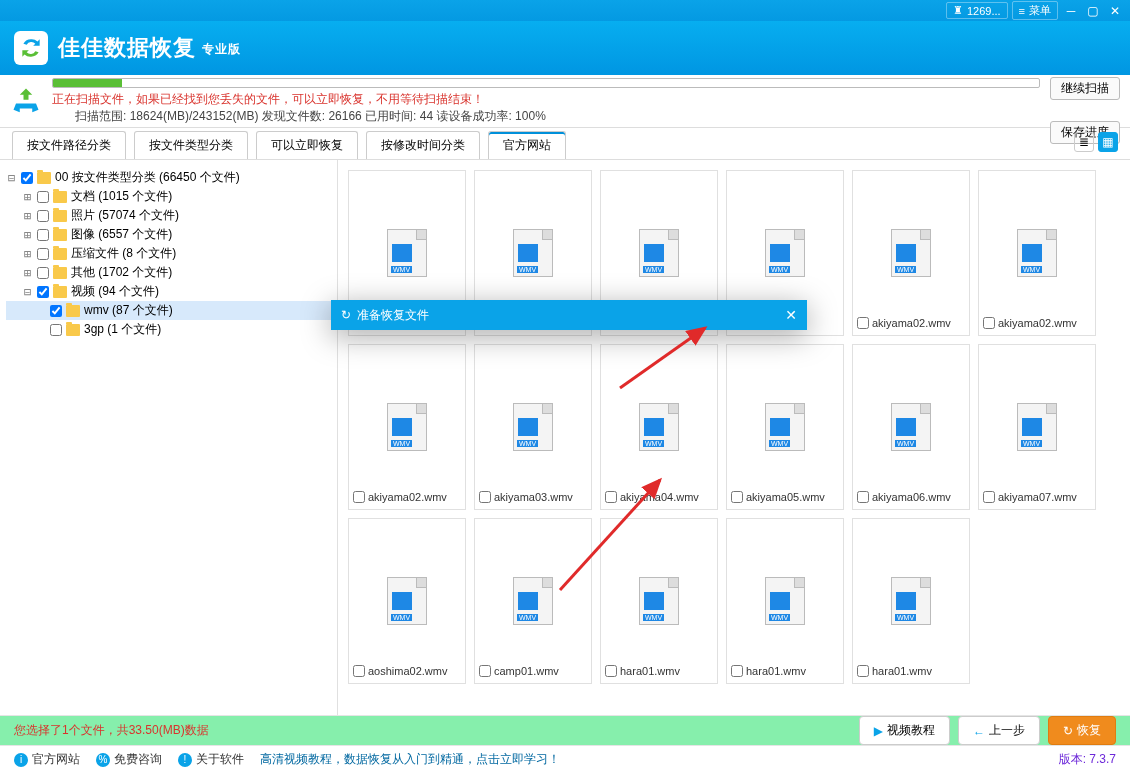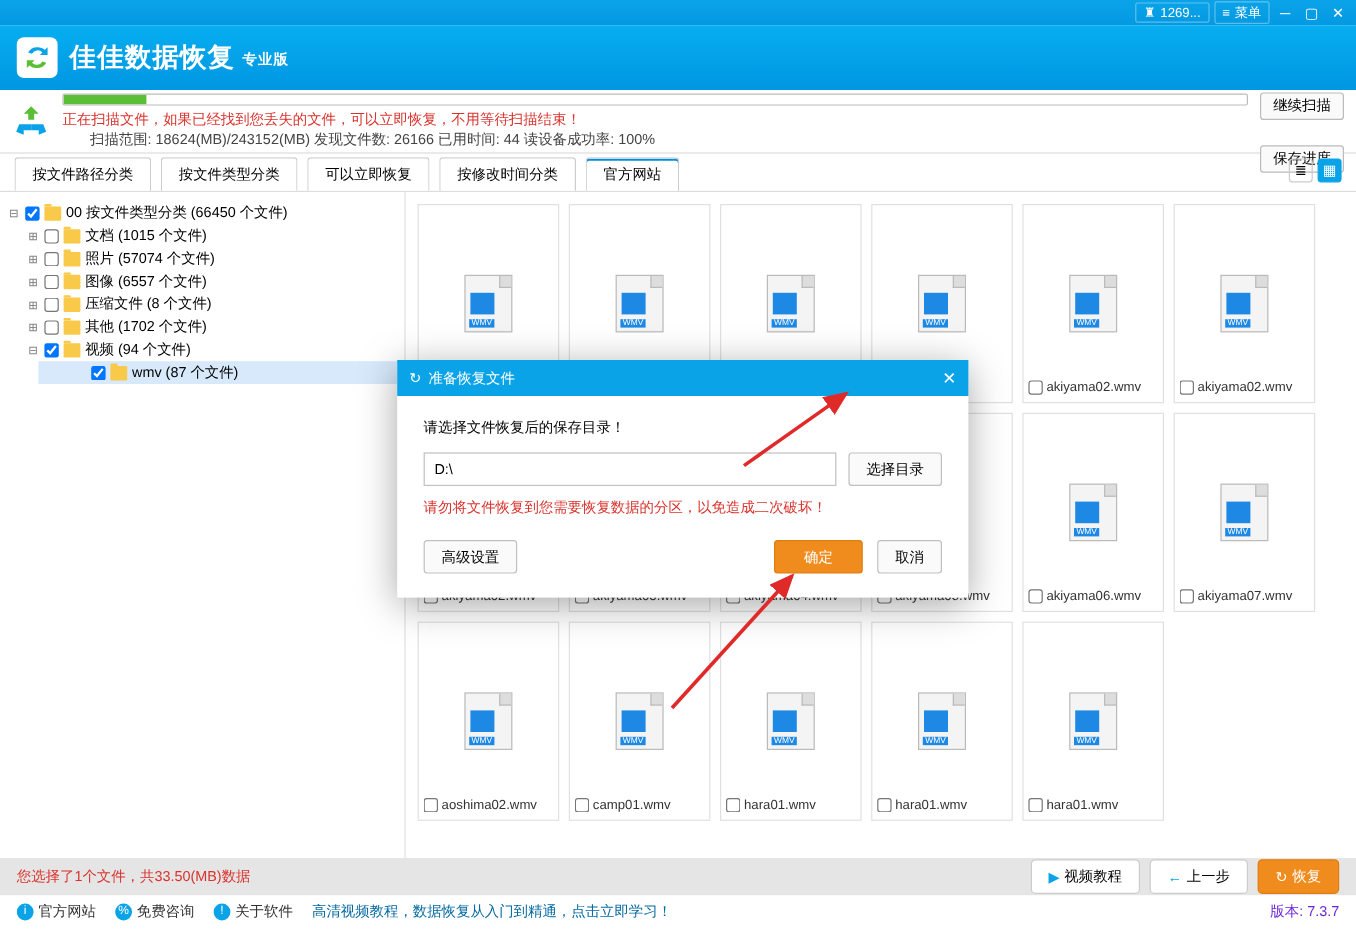--- a/index.html
+++ b/index.html
@@ -38,33 +38,33 @@
 .vbtn.active { background: #0aa3e8; color: #fff; border-color: #0aa3e8; }
 
 
 .body { display: flex; height: 555px; }
 .tree { width: 338px; border-right: 1px solid #e0e0e0; padding: 8px 6px; font-size: 12px; overflow: auto; }
 .tnode { display: flex; align-items: center; gap: 4px; padding: 1px 0; white-space: nowrap; }
 .exp { width: 11px; text-align: center; color: #888; cursor: pointer; font-family: monospace; }
 .cb { width: 12px; height: 12px; }
 .folder { width: 14px; height: 12px; background: #f9c94a; border-radius: 1px; display: inline-block; position: relative; }
 .folder::before { content:""; position:absolute; top:-2px; left:0; width:6px; height:2px; background:#f9c94a; border-radius:1px 1px 0 0; }
-.tnode.sel { background: #d7e9fb; margin-left: 26px; }
+.tnode.sel { background: #d7e9fb; }
 
 .grid { flex:1; padding: 10px; overflow: hidden; display: flex; flex-wrap: wrap; gap: 8px; align-content: flex-start; }
 .cell { width: 118px; height: 166px; border: 1px solid #e0e0e0; display: flex; flex-direction: column; align-items: center; justify-content: flex-end; padding: 6px 4px; }
 .thumb { width: 40px; height: 48px; margin-bottom: 40px; position: relative; }
 .sheet { width:100%; height:100%; background:#f4f4f4; border:1px solid #bbb; position:relative; }
 .sheet .fold { position:absolute; top:0; right:0; width:10px; height:10px; background:#ddd; border-left:1px solid #bbb; border-bottom:1px solid #bbb; }
 .sheet .film { position:absolute; left:4px; top:14px; width:20px; height:18px; background:#1e88e5; }
 .sheet .tag { position:absolute; left:3px; bottom:3px; background:#1e88e5; color:#fff; font-size:7px; padding:0 2px; }
 .fname { display:flex; align-items:center; gap:3px; width:100%; font-size:11px; color:#333; }
 
 
-.sumrow { height: 30px; display:flex; align-items:center; padding: 0 14px; border-top:1px solid #e5e5e5; background:#e5e5e5; }
+.sumrow { height: 30px; display:flex; align-items:center; padding: 0 14px; border-top:1px solid #e5e5e5; background:#86efac; }
 .sumrow .red { color:#d9332d; font-size:12px; }
 .sumrow .btns { margin-left:auto; display:flex; gap:8px; }
 .sumrow button { font-size:12px; padding:5px 14px; border:1px solid #ccc; border-radius:4px; background:#fff; cursor:pointer; display:flex; align-items:center; gap:4px; }
 .sumrow .primary { background:#f08b1d; border-color:#e07c10; color:#fff; }
 
 .footer { height: 28px; border-top:1px solid #e5e5e5; display:flex; align-items:center; padding:0 14px; gap:16px; font-size:12px; }
 .footer .flink { display:flex; align-items:center; gap:4px; color:#333; cursor:pointer; }
 .circ { width:14px; height:14px; border-radius:50%; background:#0aa3e8; color:#fff; display:flex; align-items:center; justify-content:center; font-size:10px; }
 .footer .red { color:#0369a1; }
 .footer .ver { margin-left:auto; color:#6d28d9; }
@@ -187,20 +187,25 @@
     <div class="tnode" style="padding-left:16px">
         <span class="exp">⊟</span>
         <input type="checkbox" class="cb" checked="" style="">
         <span class="folder"></span>
         <span>视频   (94 个文件)</span>
       </div>
     <div class="tnode sel" style="padding-left:44px">
         <input type="checkbox" class="cb" checked="" style="">
         <span class="folder"></span>
         <span>wmv   (87 个文件)</span>
+      </div>
+    <div class="tnode" style="padding-left:44px">
+        <input type="checkbox" class="cb" style="">
+        <span class="folder"></span>
+        <span>3gp   (1 个文件)</span>
       </div>
   </div>
 
   <div class="grid" id="grid">
       <div class="cell">
         <div class="thumb">
           <div class="sheet">
             <div class="fold"></div>
             <div class="film"></div>
             <div class="tag">WMV</div>
@@ -456,34 +461,20 @@
   <div class="red">高清视频教程，数据恢复从入门到精通，点击立即学习！</div>
   <div class="ver">版本: 7.3.7</div>
 </div>
 
 <div class="dialog">
   <div class="dheader">
     <span style="margin-right:6px">↻</span>
     <span>准备恢复文件</span>
     <span class="x">✕</span>
   </div>
-  <div class="dbody">
-    <div class="lab">请选择文件恢复后的保存目录！</div>
-    <div class="drow">
-      <input class="pathinput" value="D:\" style="">
-      <button>选择目录</button>
-    </div>
-    <div class="warn">请勿将文件恢复到您需要恢复数据的分区，以免造成二次破坏！</div>
-    <div class="dbtns">
-      <button>高级设置</button>
-      <div class="spacer"></div>
-      <button class="ok">确定</button>
-      <button>取消</button>
-    </div>
-  </div>
 </div>
 
 <svg class="arrow" style="left:610px;top:318px" width="110" height="80">
     <defs>
       <marker id="ah" markerWidth="8" markerHeight="8" refX="6" refY="3" orient="auto">
         <path d="M0,0 L7,3 L0,6 Z" fill="#e02a2a"></path>
       </marker>
     </defs>
     <line x1="10" y1="70" x2="95" y2="10" stroke="#e02a2a" stroke-width="3" marker-end="url(#ah)"></line>
   </svg>

